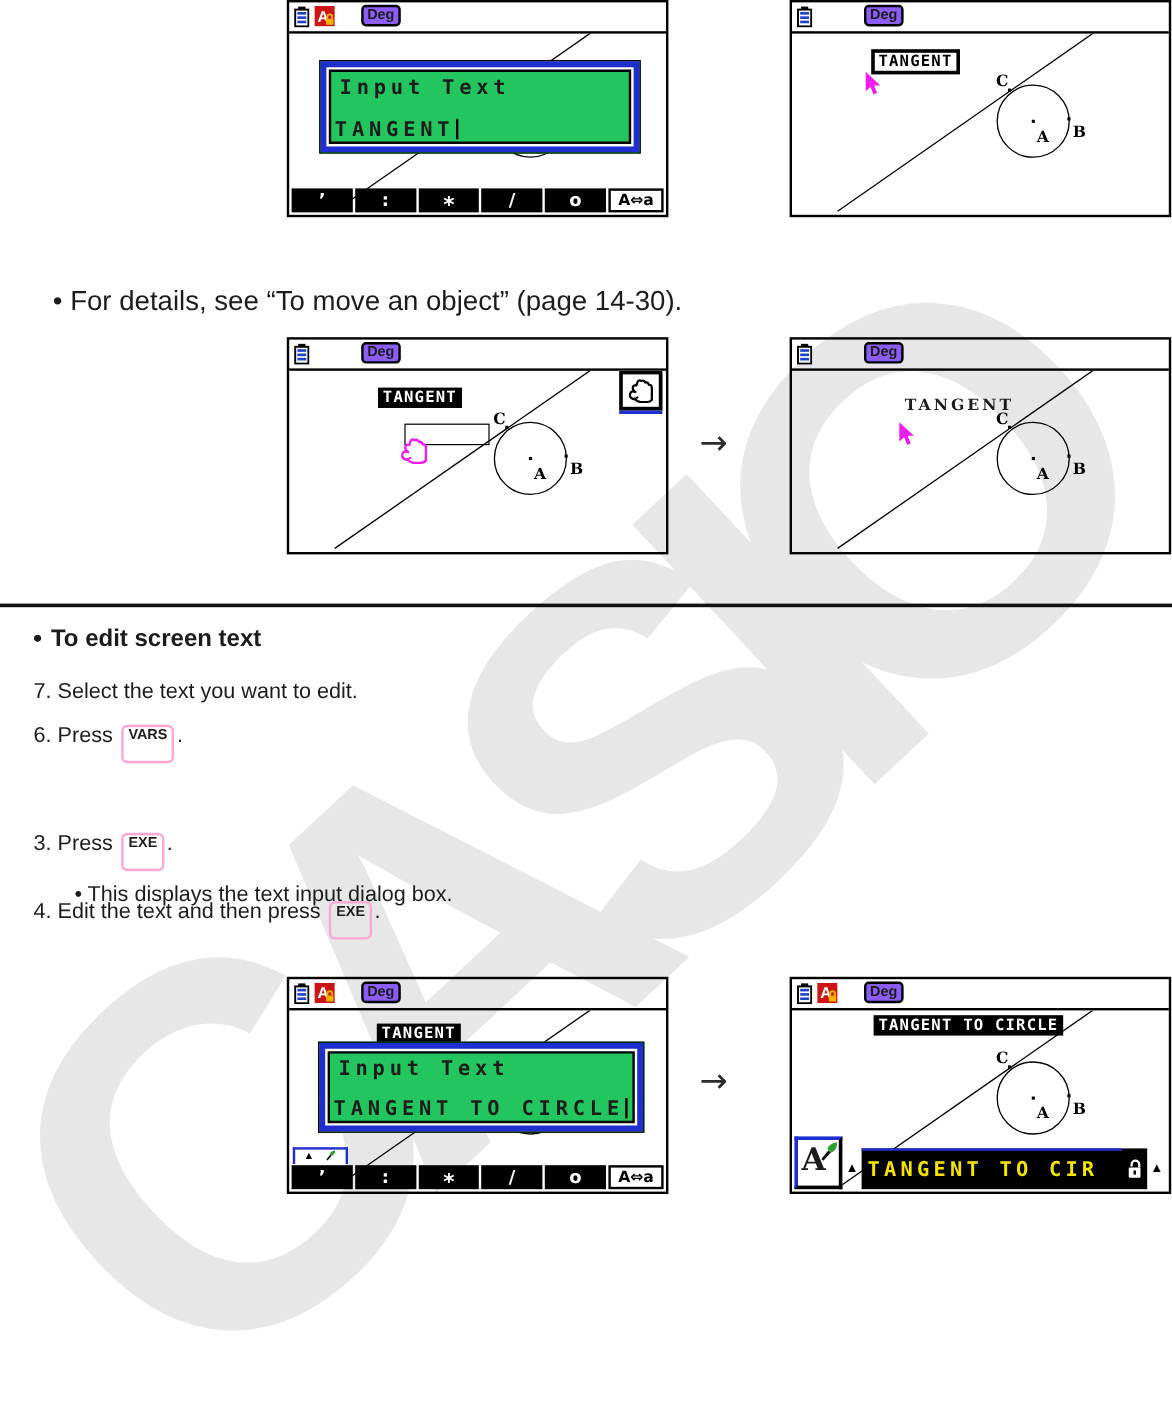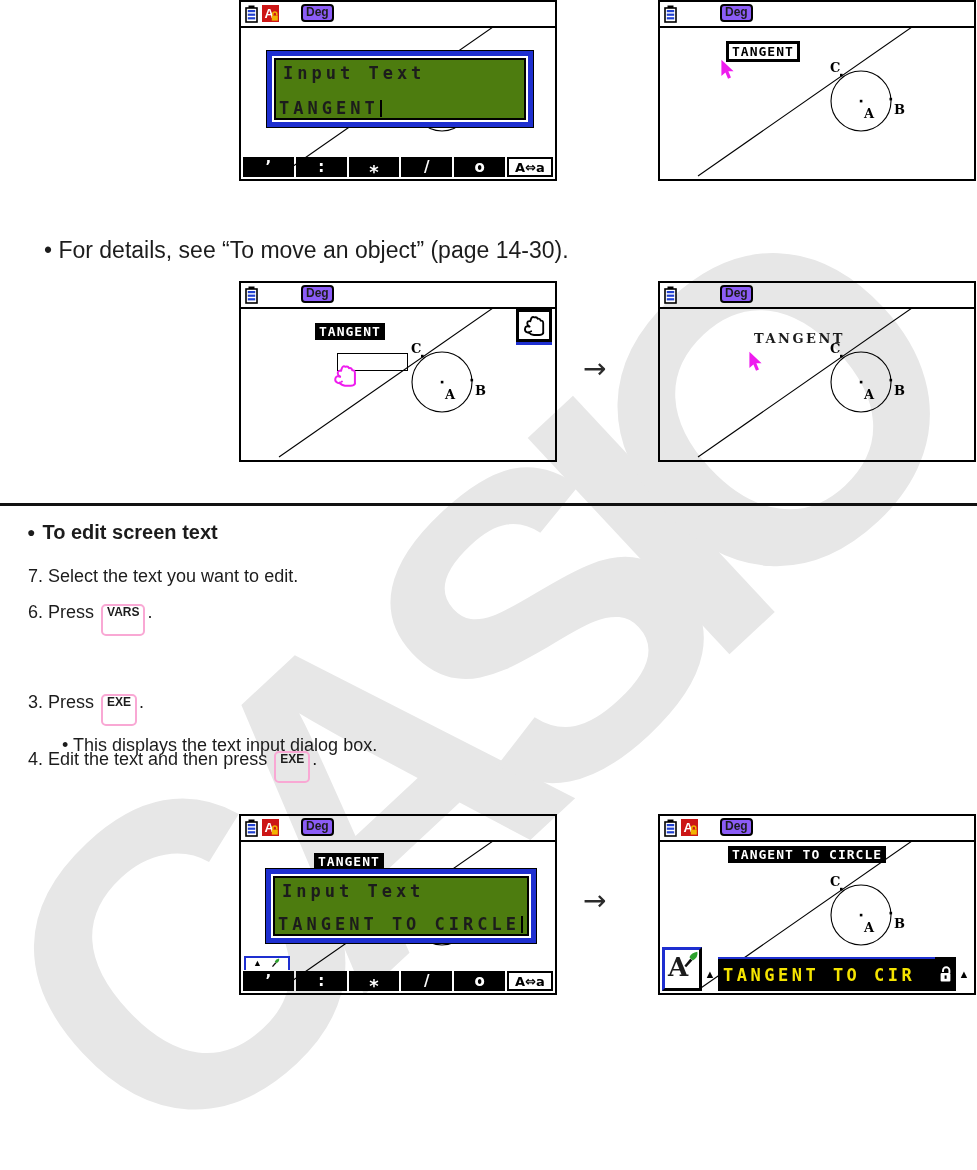--- a/index.html
+++ b/index.html
@@ -23,21 +23,21 @@
   .deg{
     position:absolute;left:60px;top:2px;border:2px solid #000;border-radius:4px;
     font:bold 12px "Liberation Sans",sans-serif;padding:0 3px 1px;background:#8b5cf6;line-height:13px;
   }
   .interior{position:absolute;left:0;right:0;top:26px;bottom:0;}
   .geo{position:absolute;left:0;top:0;}
   .geo text{font:bold 13px "DejaVu Serif",serif;fill:#000;}
 
   
   .dialog{
-    position:absolute;background:#4d7c0f;border:1px solid #000;box-sizing:border-box;
+    position:absolute;background:#22c55e;border:1px solid #000;box-sizing:border-box;
     box-shadow:inset 0 0 0 5px #1e2fd0, inset 0 0 0 7px #fff, inset 0 0 0 9px #000;
   }
   .dlg-title{position:absolute;left:16px;top:12px;font:bold 17px "DejaVu Sans Mono",monospace;letter-spacing:4px;white-space:nowrap;}
   .dlg-value{position:absolute;left:12px;top:47px;font:bold 17px "DejaVu Sans Mono",monospace;letter-spacing:4px;white-space:nowrap;}
   .cursor{display:inline-block;width:2px;height:17px;background:#000;vertical-align:-3px;margin-left:1px;}
 
   
   .fkeys{position:absolute;left:2px;right:2px;bottom:2px;height:20px;display:flex;gap:2px;}
   .fkey{flex:1;background:#000;color:#fff;font:bold 15px "DejaVu Sans",sans-serif;display:flex;align-items:center;justify-content:center;}
   .fkey.low span{transform:translateY(4px);font-size:18px;}

